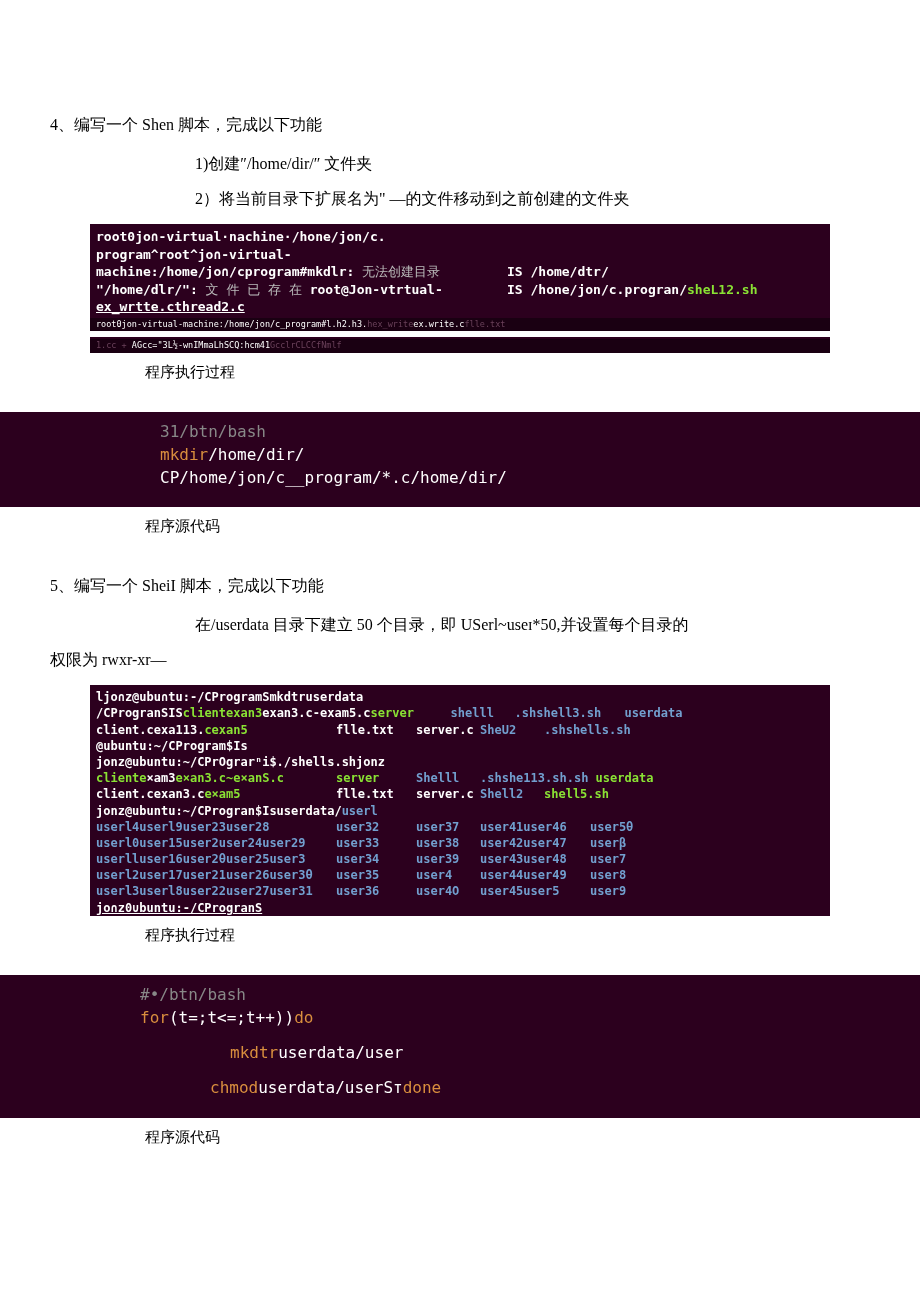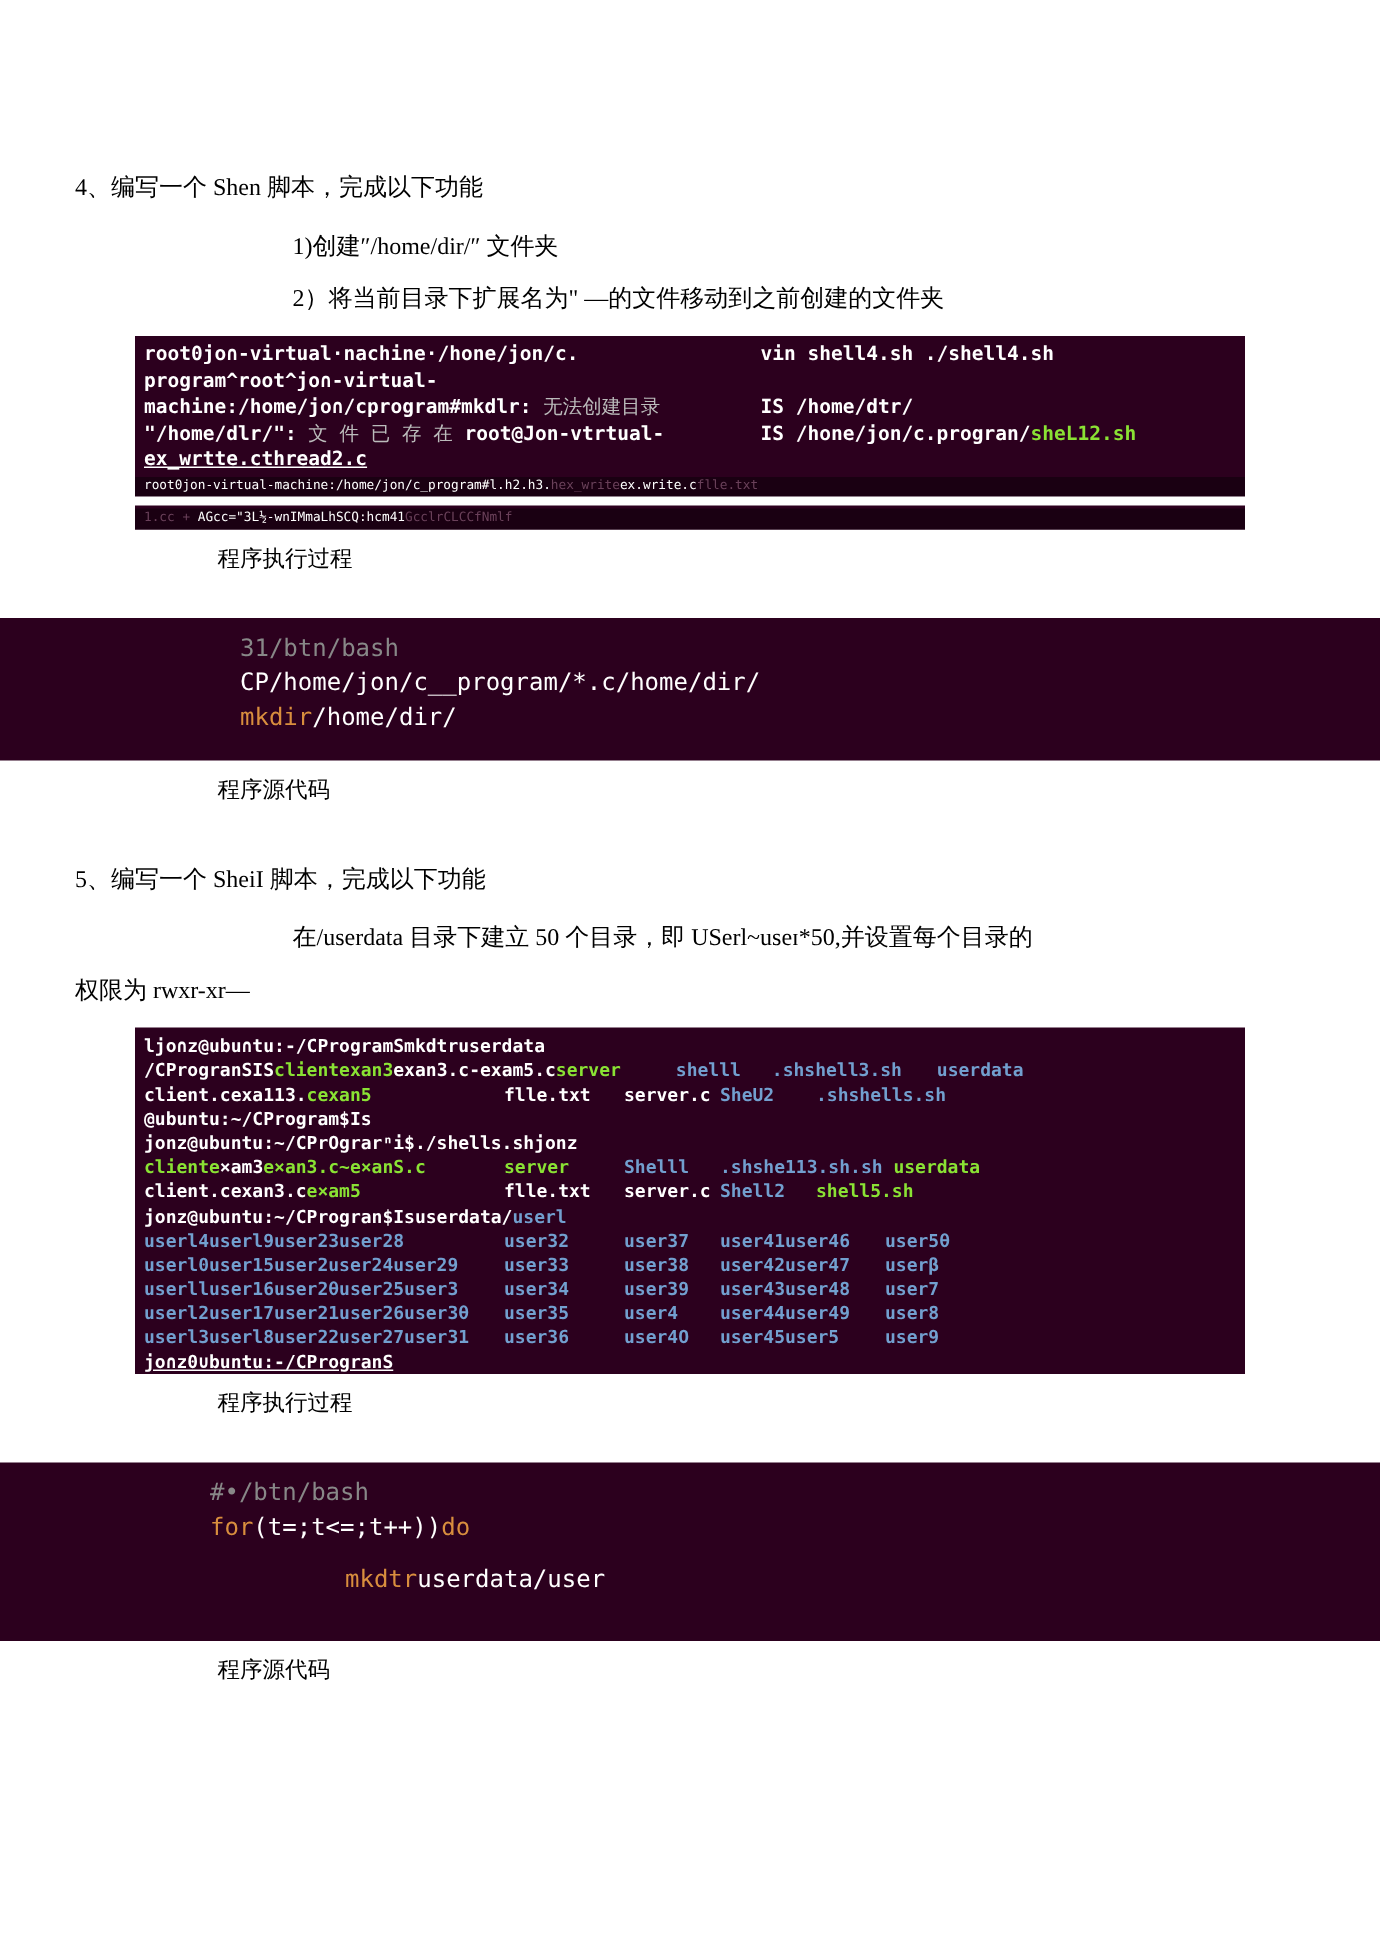--- a/index.html
+++ b/index.html
@@ -65,21 +65,20 @@
 <div class="content">
   <p class="heading">4、编写一个 Shen 脚本，完成以下功能</p>
   <p class="indent1">1)创建″/home/dir/″ 文件夹</p>
   <p class="indent1">2）将当前目录下扩展名为" —的文件移动到之前创建的文件夹</p>
 </div>
 
 <div class="fullwidth">
 <div class="term">
   <div class="row2">
     <div class="col-l"><span class="white">root0jo∩-virtual·nachine·/hone/jon/c.</span></div>
-    <div class="col-r"><span class="white">vin shell4.sh ./shell4.sh</span></div>
   </div>
   <div class="row"><span class="white">program^root^jo∩-virtual-</span></div>
   <div class="row2">
     <div class="col-l nowrap"><span class="white">machine:/home/jo∩/cprogram#mkdlr:</span> <span class="gray">无法创建目录</span></div>
     <div class="col-r"><span class="white">IS /home/dtr/</span></div>
   </div>
   <div class="row2">
     <div class="col-l nowrap"><span class="white">"/home/dlr/":</span> <span class="gray">文 件 已 存 在</span> <span class="white">root@Jon-vtrtual-</span></div>
     <div class="col-r nowrap"><span class="white">IS /hone/jon/c.progran/</span><span class="green">sheL12.sh</span></div>
   </div>
@@ -91,22 +90,22 @@
   <div class="darkbar">
     <span>1.cc + </span><span class="w">AGcc="3L½-wnIMmaLhSCQ:hcm41</span><span>GcclrCLCCfNmlf</span>
   </div>
 </div>
 </div>
 
 <p class="caption">程序执行过程</p>
 
 <div class="codeblock" style="padding-left:160px;">
   <div><span class="code-gray">31/btn/bash</span></div>
+  <div><span class="code-orange">mkdir</span><span class="code-white">/home/dir/</span></div>
   <div><span class="code-white">CP/home/jon/c__program/*.c/home/dir/</span></div>
-  <div><span class="code-orange">mkdir</span><span class="code-white">/home/dir/</span></div>
 </div>
 
 <p class="caption2">程序源代码</p>
 
 <div class="content" style="margin-top:20px;">
   <p class="heading">5、编写一个 SheiI 脚本，完成以下功能</p>
   <p class="indent1">在/userdata 目录下建立 50 个目录，即 USerl~useɪ*50,并设置每个目录的</p>
   <p class="indent2" style="padding-left:0;">权限为 rwxr-xr—</p>
 </div>
 
@@ -184,15 +183,16 @@
 </div>
 
 <p class="caption">程序执行过程</p>
 
 <div class="codeblock" style="padding-left:140px;">
   <div><span class="code-gray">#•/btn/bash</span></div>
   <div><span class="code-orange">for</span><span class="code-white">(t=;t&lt;=;t++))</span><span class="code-orange">do</span></div>
   <div style="height:12px"></div>
   <div style="padding-left:90px;"><span class="code-orange">mkdtr</span><span class="code-white">userdata/user</span></div>
   <div style="height:12px"></div>
+  <div style="padding-left:70px;"><span class="code-orange">chmod</span><span class="code-white">userdata/userSт</span><span class="code-orange">done</span></div>
 </div>
 
 <p class="caption">程序源代码</p>
 
 </body></html>

